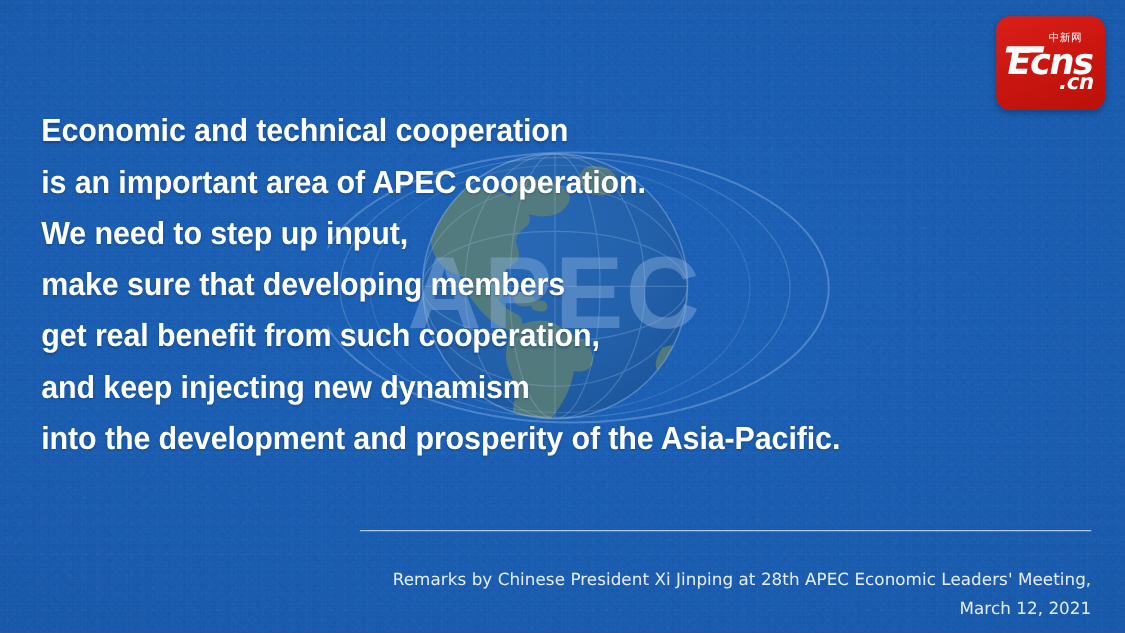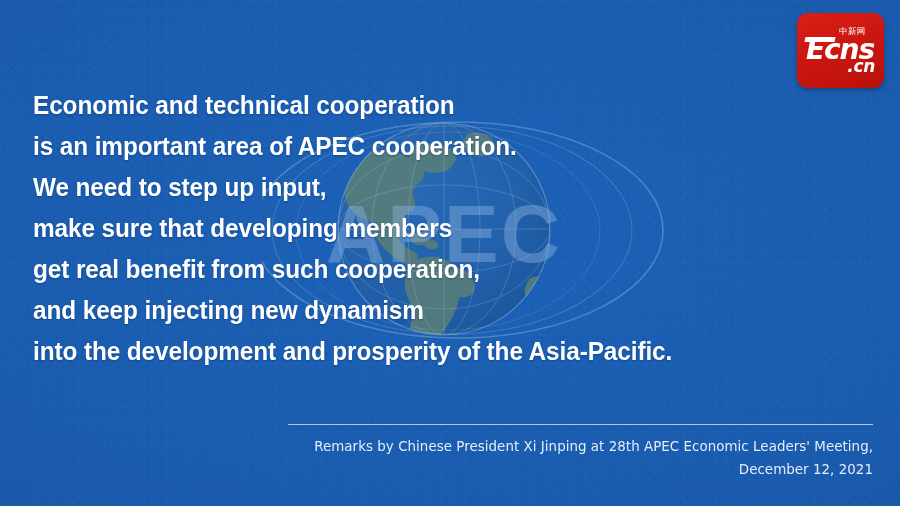--- a/index.html
+++ b/index.html
@@ -87,21 +87,21 @@
     left: 288px;
     top: 424px;
     width: 585px;
   }
   .attrib-rule {
     height: 1px;
     width: 100%;
     background: rgba(214,232,250,.78);
   }
   .attrib-text {
-    margin-top: 10px;
+    margin-top: 28px;
     text-align: right;
     color: #e4eefb;
     font-family: "DejaVu Sans", sans-serif;
     font-size: 13.4px;
     line-height: 23px;
     letter-spacing: .05px;
   }
   .attrib-text div { display: block; }
 
   
@@ -241,21 +241,21 @@
     <div class="quote-line">make sure that developing members</div>
     <div class="quote-line">get real benefit from such cooperation,</div>
     <div class="quote-line">and keep injecting new dynamism</div>
     <div class="quote-line">into the development and prosperity of the Asia-Pacific.</div>
   </div>
 
   <div class="attrib">
     <div class="attrib-rule"></div>
     <div class="attrib-text">
       <div>Remarks by Chinese President Xi Jinping at 28th APEC Economic Leaders' Meeting,</div>
-      <div>December 12, 2021</div>
+      <div>March 12, 2021</div>
     </div>
   </div>
 
   <div class="logo">
     <div class="logo-inner">
       <div class="logo-bar"></div>
       <div class="logo-cn-chars">中新网</div>
       <div class="logo-word">Ecns</div>
       <div class="logo-tld">.cn</div>
     </div>

